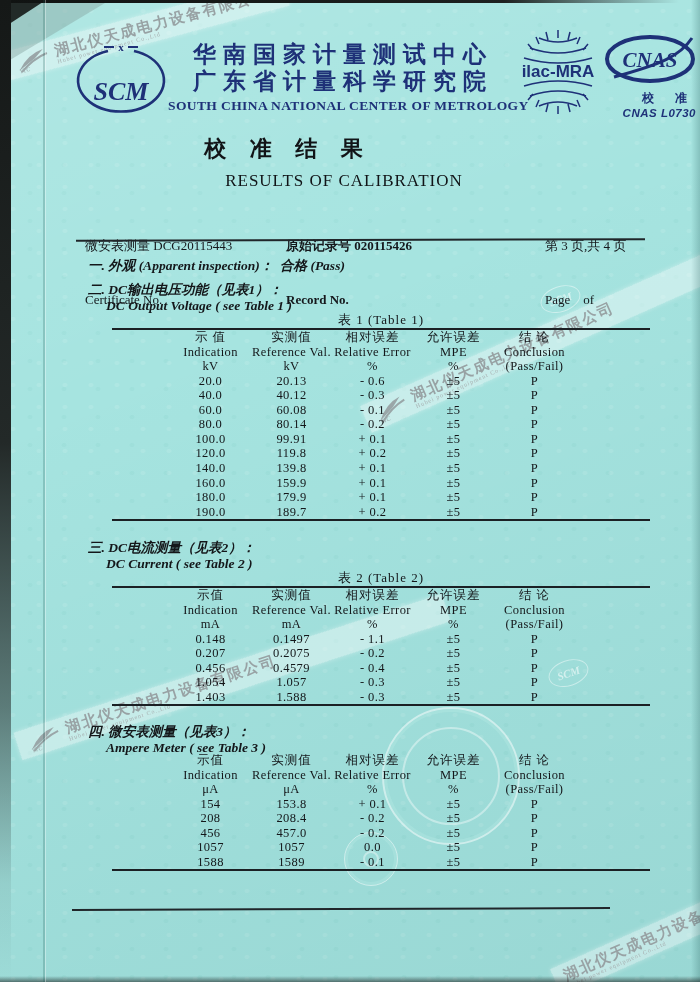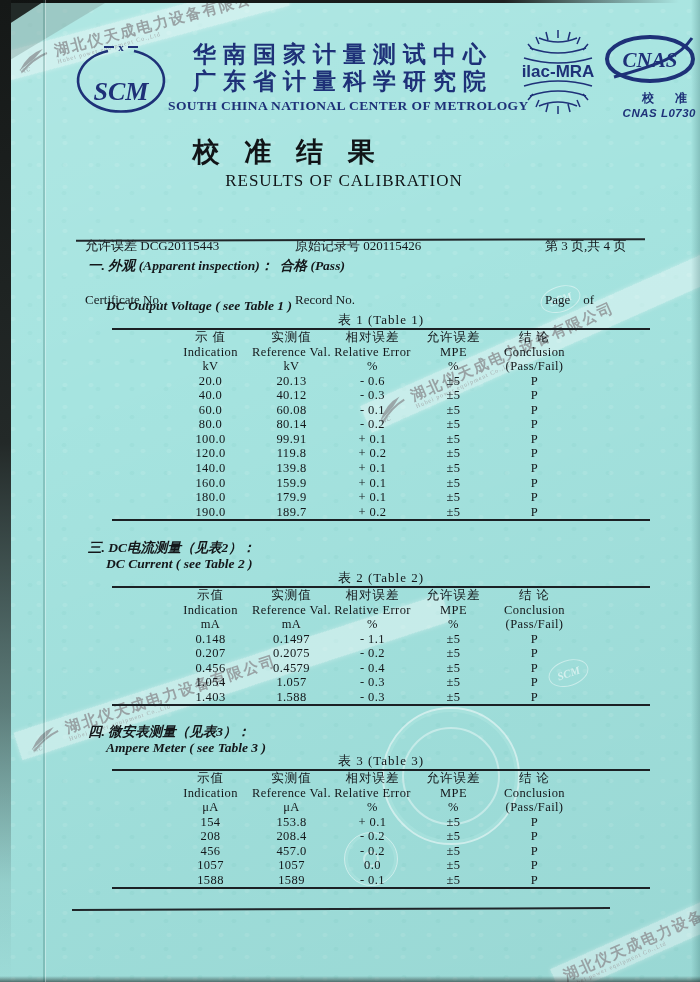--- a/index.html
+++ b/index.html
@@ -46,25 +46,25 @@
   .org .cn{font-size:23px;font-weight:bold;letter-spacing:7px;line-height:27px;white-space:nowrap;}
   .org .en1{font-size:13.5px;font-weight:bold;letter-spacing:.4px;margin-top:3px;white-space:nowrap;}
   .org .en2{font-size:12.5px;font-weight:bold;letter-spacing:1px;margin-top:2px;white-space:nowrap;}
   .scm-logo{position:absolute;left:74px;top:38px;}
   .ilac-logo{position:absolute;left:512px;top:26px;}
   .cnas-box{position:absolute;left:604px;top:34px;width:92px;text-align:right;color:#1e3178;}
   .cnas-box .cn{font-size:12px;font-weight:bold;letter-spacing:9px;margin-top:2px;margin-left:6px;}
   .cnas-box .code{font-size:11.5px;font-weight:bold;letter-spacing:.5px;font-family:"Liberation Sans",sans-serif;font-style:italic;}
   
   .title-cn{position:absolute;left:0;top:134px;width:576px;text-align:center;
-    font-size:27px;font-weight:bold;color:#111417;letter-spacing:9px;}
+    font-size:22px;font-weight:bold;color:#111417;letter-spacing:9px;}
   .title-en{position:absolute;left:0;top:171px;width:688px;text-align:center;
     font-size:17px;color:#111417;letter-spacing:1px;}
   .meta{position:absolute;top:201px;font-size:13px;color:#15181c;line-height:18px;white-space:pre;}
-  .m1{left:85px;} .m2{left:295px;} .m3{left:525px;margin-left:20px;}
+  .m1{left:85px;} .m2{left:286px;font-weight:bold;} .m3{left:525px;margin-left:20px;}
   .rule{position:absolute;height:2px;background:#20262a;}
   .rule-head{left:76px;top:239px;width:569px;transform:rotate(-.15deg);}
   .rule-foot{left:72px;top:908px;width:538px;transform:rotate(-.2deg);}
   
   .sec{position:absolute;font-size:13.5px;font-weight:bold;color:#14171a;white-space:pre;font-style:italic;}
   
   .cal-table{position:absolute;left:112px;width:538px;border-bottom:2px solid #1b2024;color:#14171a;}
   .t-caption{text-align:center;font-size:13px;height:16px;line-height:15px;
     border-bottom:2px solid #1b2024;letter-spacing:1px;}
   .t-row{display:flex;padding:0 75px 0 58px;}
@@ -154,34 +154,35 @@
       <text x="46" y="33" font-size="21" fill="#1e3178" text-anchor="middle" font-weight="bold" font-style="italic">CNAS</text>
     </svg>
     <div class="cn">校 准</div>
     <div class="code">CNAS L0730</div>
   </div>
 
   <div class="title-cn">校 准 结 果</div>
   <div class="title-en">RESULTS OF CALIBRATION</div>
 
   <div class="meta m1">
-    <div>允许误差 DCG20115443</div>
+    <div>微安表测量 DCG20115443</div>
     <div>Certificate No.</div>
   </div>
   <div class="meta m2">
     <div>原始记录号 020115426</div>
     <div>Record No.</div>
   </div>
   <div class="meta m3">
     <div>第 3 页,共 4 页</div>
     <div>Page    of</div>
   </div>
   <div class="rule rule-head"></div>
 
   <div class="sec" style="left:88px;top:257px;">一. 外观 (Apparent inspection)：  合格 (Pass)</div>
+  <div class="sec" style="left:88px;top:281px;">二. DC输出电压功能（见表1）：</div>
   <div class="sec" style="left:106px;top:298px;">DC Output Voltage ( see Table 1 )</div>
 
   <div class="cal-table" style="top:312px;">
       <div class="t-caption">表 1 (Table 1)</div>
       <div class="t-row h-cn">
         <div class="t-cell">示 值</div>
         <div class="t-cell">实测值</div>
         <div class="t-cell">相对误差</div>
         <div class="t-cell">允许误差</div>
         <div class="t-cell">结 论</div>
@@ -332,21 +333,20 @@
         <div class="t-cell">- 0.3</div>
         <div class="t-cell">±5</div>
         <div class="t-cell">P</div>
       </div>
     </div>
 
   <div class="sec" style="left:88px;top:723px;">四. 微安表测量（见表3）：</div>
   <div class="sec" style="left:106px;top:740px;">Ampere Meter ( see Table 3 )</div>
 
   <div class="cal-table" style="top:753px;">
-      <div class="t-caption">表 3 (Table 3)</div>
       <div class="t-row h-cn">
         <div class="t-cell">示值</div>
         <div class="t-cell">实测值</div>
         <div class="t-cell">相对误差</div>
         <div class="t-cell">允许误差</div>
         <div class="t-cell">结 论</div>
       </div>
       <div class="t-row h-en">
         <div class="t-cell">Indication</div>
         <div class="t-cell">Reference Val.</div>

